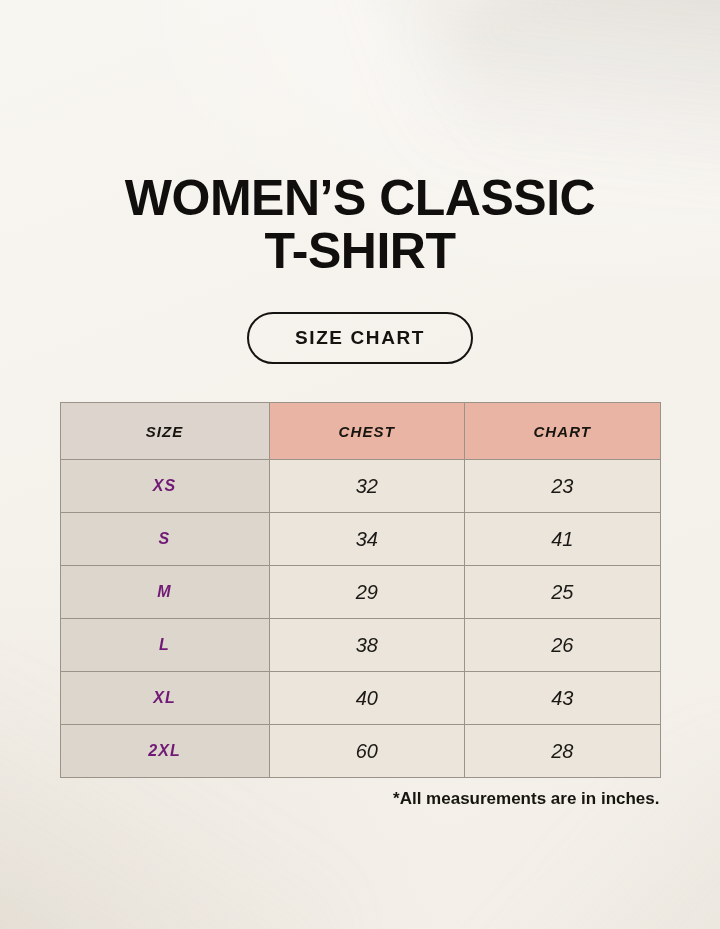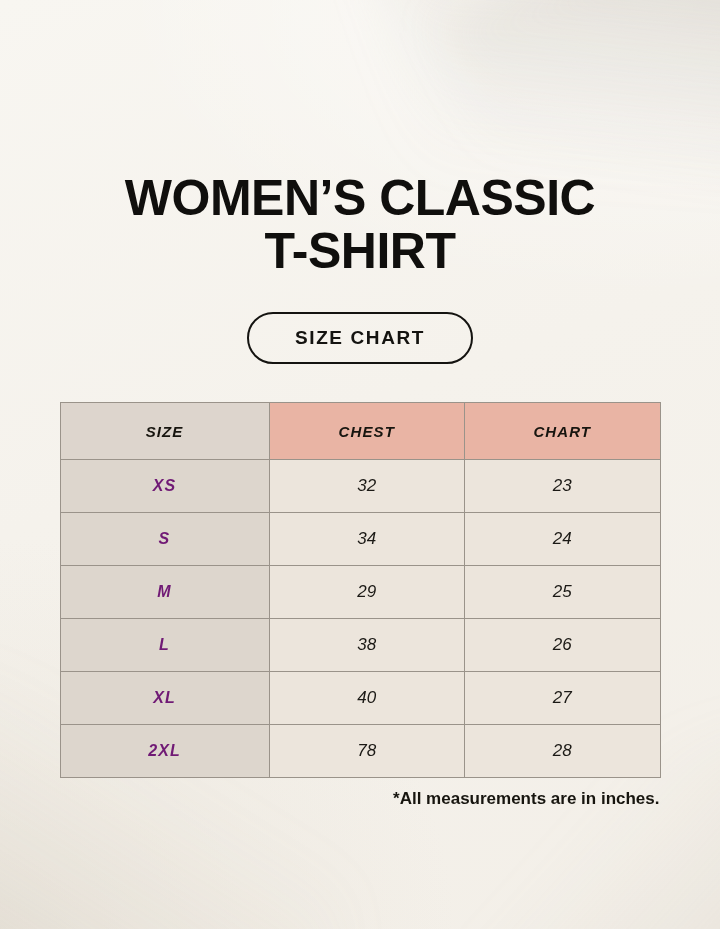--- a/index.html
+++ b/index.html
@@ -134,21 +134,21 @@
 
   tbody td.cell-size {
     background: #ddd6cd;
     font-size: 16px;
     font-weight: 700;
     letter-spacing: 1.1px;
     color: #701a75;
   }
   tbody td.cell-val {
     background: #ece5dc;
-    font-size: 17px;
+    font-size: 20px;
     font-weight: 400;
     color: #1b1915;
   }
 
   .footnote {
     width: 601px;
     margin: 11px auto 0 auto;
     text-align: right;
     font-size: 17px;
     font-weight: 700;
@@ -185,40 +185,40 @@
         </thead>
         <tbody>
           <tr>
             <td class="cell-size">XS</td>
             <td class="cell-val">32</td>
             <td class="cell-val">23</td>
           </tr>
           <tr>
             <td class="cell-size">S</td>
             <td class="cell-val">34</td>
-            <td class="cell-val">24</td>
+            <td class="cell-val">41</td>
           </tr>
           <tr>
             <td class="cell-size">M</td>
             <td class="cell-val">29</td>
             <td class="cell-val">25</td>
           </tr>
           <tr>
             <td class="cell-size">L</td>
             <td class="cell-val">38</td>
             <td class="cell-val">26</td>
           </tr>
           <tr>
             <td class="cell-size">XL</td>
             <td class="cell-val">40</td>
-            <td class="cell-val">27</td>
+            <td class="cell-val">43</td>
           </tr>
           <tr>
             <td class="cell-size">2XL</td>
-            <td class="cell-val">78</td>
+            <td class="cell-val">60</td>
             <td class="cell-val">28</td>
           </tr>
         </tbody>
       </table>
     </div>
 
     <div class="footnote">*All measurements are in inches.</div>
 
   </div>
 </div>

